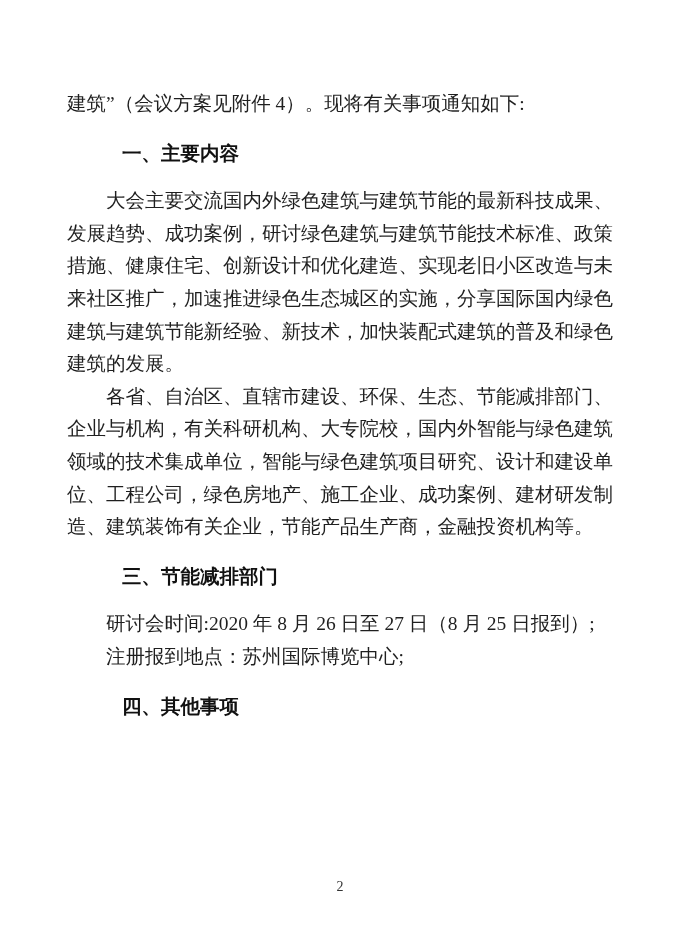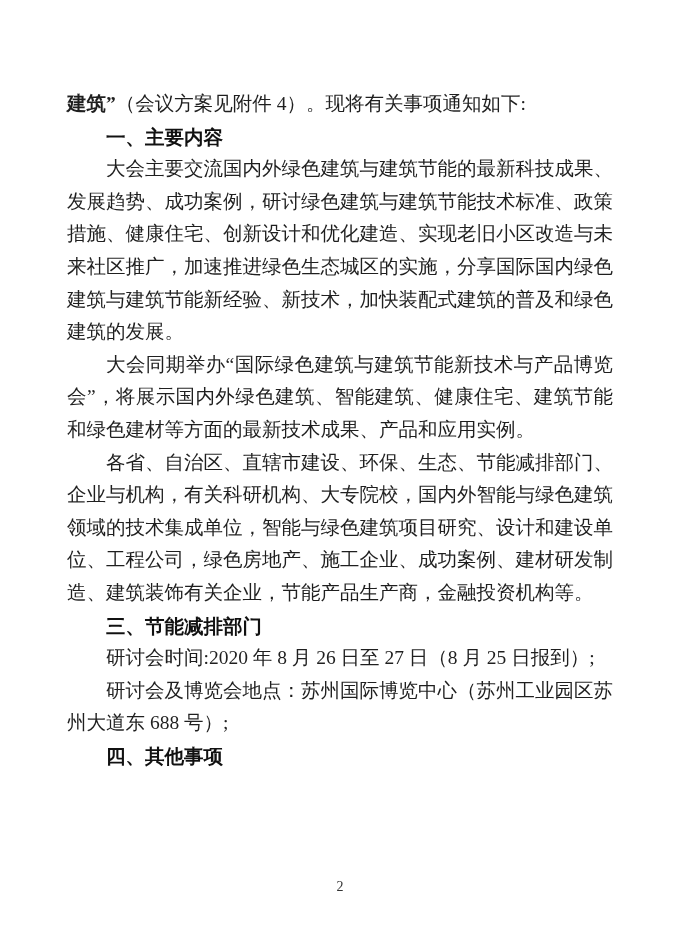--- a/index.html
+++ b/index.html
@@ -26,24 +26,24 @@
     text-align: justify;
   }
   .para {
     margin: 0;
     text-indent: 2em;
   }
   .para.intro {
     text-indent: 0;
   }
   .lead-bold {
-    font-weight: bold;
+    font-weight: normal;
   }
   .heading {
-    margin: 0;
+    margin: 16px;
     text-indent: 2em;
     font-size: 19.5px;
     line-height: 32.6px;
     font-family: "Liberation Sans", "DejaVu Sans", sans-serif;
     font-weight: bold;
     color: #111111;
   }
   .page-number {
     position: absolute;
     top: 877px;
@@ -60,31 +60,30 @@
 
 <div class="page">
   <div class="content">
 
     <p class="para intro"><span class="lead-bold">建筑”</span><span>（会议方案见附件 4）。现将有关事项通知如下:</span></p>
 
     <h2 class="heading">一、主要内容</h2>
 
     <p class="para">大会主要交流国内外绿色建筑与建筑节能的最新科技成果、发展趋势、成功案例，研讨绿色建筑与建筑节能技术标准、政策措施、健康住宅、创新设计和优化建造、实现老旧小区改造与未来社区推广，加速推进绿色生态城区的实施，分享国际国内绿色建筑与建筑节能新经验、新技术，加快装配式建筑的普及和绿色建筑的发展。</p>
 
-    <p class="para">大会同期举办“国际绿色建筑与建筑节能新技术与产品博览会”，将展示国内外绿色建筑、智能建筑、健康住宅、建筑节能和绿色建材等方面的最新技术成果、产品和应用实例。</p>
 
 
     <p class="para">各省、自治区、直辖市建设、环保、生态、节能减排部门、企业与机构，有关科研机构、大专院校，国内外智能与绿色建筑领域的技术集成单位，智能与绿色建筑项目研究、设计和建设单位、工程公司，绿色房地产、施工企业、成功案例、建材研发制造、建筑装饰有关企业，节能产品生产商，金融投资机构等。</p>
 
     <h2 class="heading">三、节能减排部门</h2>
 
     <p class="para">研讨会时间:2020 年 8 月 26 日至 27 日（8 月 25 日报到）;</p>
 
 
+    <p class="para">注册报到地点：苏州国际博览中心;</p>
 
-    <p class="para">研讨会及博览会地点：苏州国际博览中心（苏州工业园区苏州大道东 688 号）;</p>
 
     <h2 class="heading">四、其他事项</h2>
 
   </div>
 
   <div class="page-number">2</div>
 </div>
 
 </body></html>

